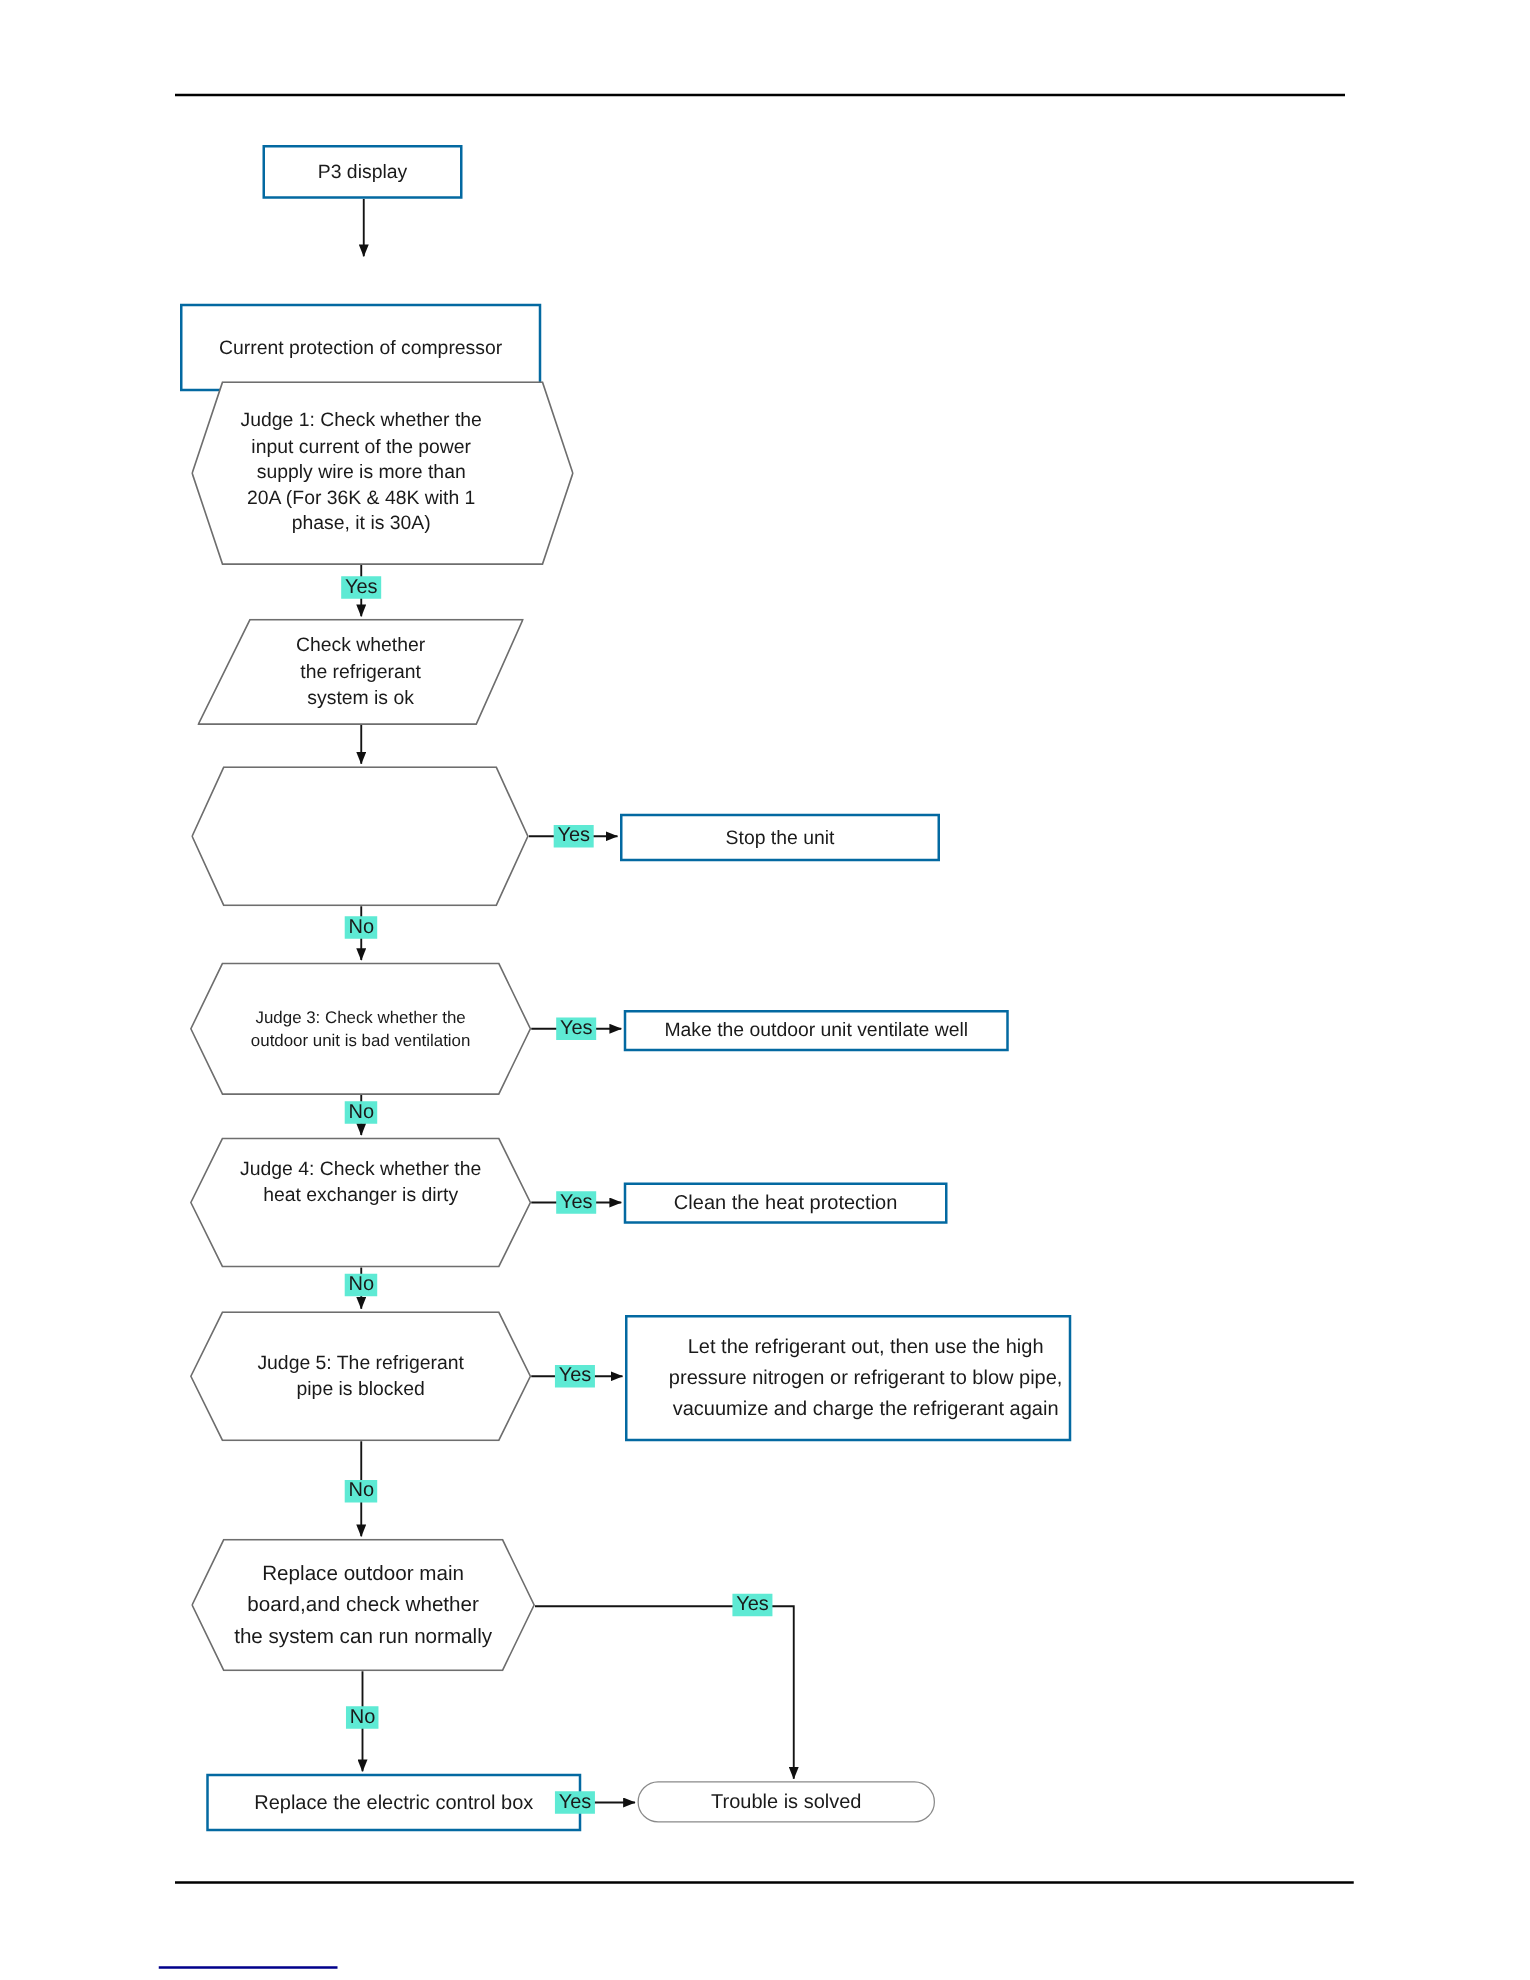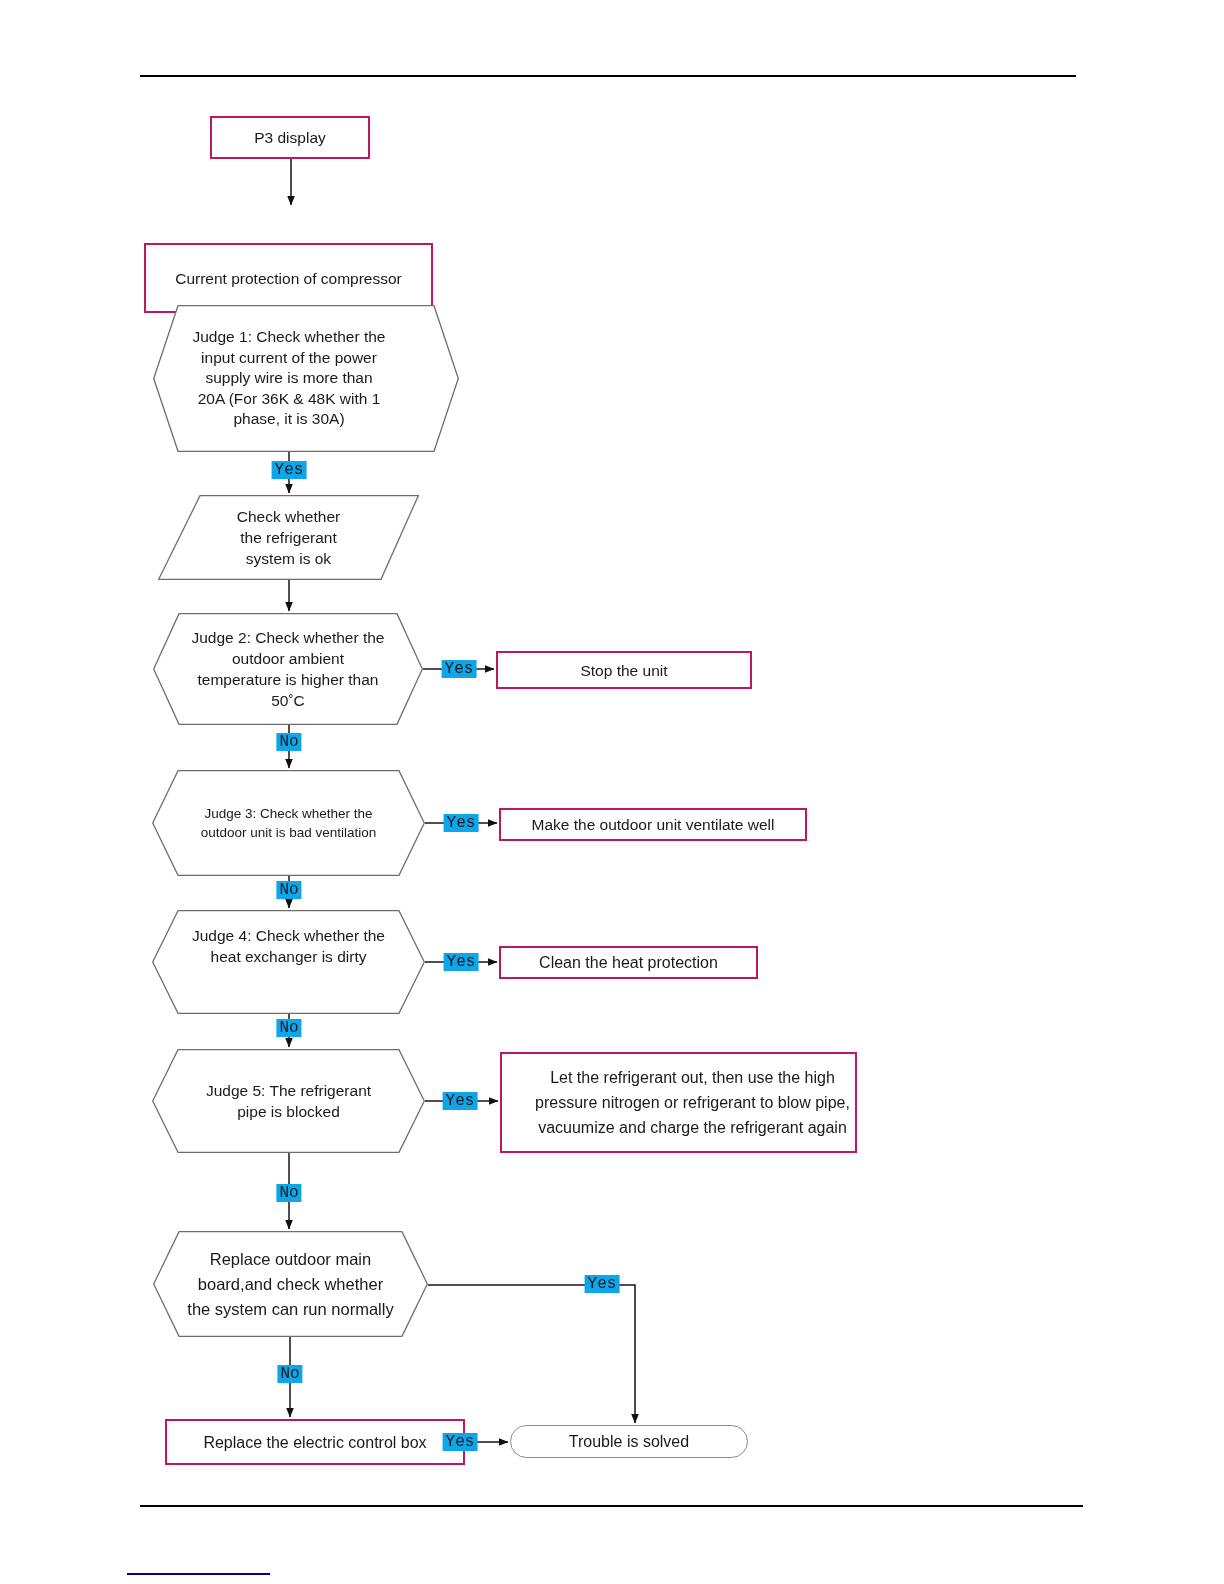--- a/index.html
+++ b/index.html
@@ -10,29 +10,29 @@
     font-family:"Liberation Sans","DejaVu Sans",sans-serif;
     color:#1a1a1a;
     overflow:hidden;
   }
   .rule{position:absolute;background:#000;}
   #edges{position:absolute;left:0;top:0;width:1224px;height:1584px;}
   .node{
     position:absolute;display:flex;align-items:center;justify-content:center;
     text-align:center;box-sizing:border-box;background:#fff;
   }
-  .rect{border:2px solid #be185d;}
+  .rect{border:2px solid #0369a1;}
   .shape-node{background:transparent;}
   .shape-node svg{position:absolute;left:0;top:0;}
   .node-text{
     position:relative;white-space:pre-line;line-height:21px;font-size:15.5px;
   }
   .edge-label{
     position:absolute;transform:translate(-50%,-50%);
-    background:#0ea5e9;padding:0 3px;font-size:16px;line-height:18px;font-family:Liberation Mono, monospace;
+    background:#5eead4;padding:0 3px;font-size:16px;line-height:18px;
   }
   .stadium{border:1.5px solid #8a8a8a;border-radius:17px;}
 </style>
 </head>
 <body>
 
 <div id="canvas">
 
   <div class="rule" style="left:140px;top:75px;width:936px;height:2px;"></div>
   <div class="rule" style="left:140px;top:1505px;width:943px;height:2px;"></div>
@@ -88,24 +88,20 @@
     </svg>
     <div class="node-text">Check whether
 the refrigerant
 system is ok</div>
   </div>
 
   <div class="node shape-node" style="left:153px;top:613px;width:270px;height:112px;">
     <svg width="270" height="112" viewBox="0 0 270 112">
       <polygon points="26,0.7 244,0.7 269.3,56 244,111.3 26,111.3 0.7,56" fill="#ffffff" stroke="#6e6e6e" stroke-width="1.3"></polygon>
     </svg>
-    <div class="node-text">Judge 2: Check whether the
-outdoor ambient
-temperature is higher than
-50˚C</div>
   </div>
 
   <div class="node rect" style="left:496px;top:651px;width:256px;height:38px;">
     <div class="node-text">Stop the unit</div>
   </div>
 
   <div class="node shape-node" style="left:152px;top:770px;width:273px;height:106px;">
     <svg width="273" height="106" viewBox="0 0 273 106">
       <polygon points="26,0.7 247,0.7 272.3,53 247,105.3 26,105.3 0.7,53" fill="#ffffff" stroke="#6e6e6e" stroke-width="1.3"></polygon>
     </svg>

